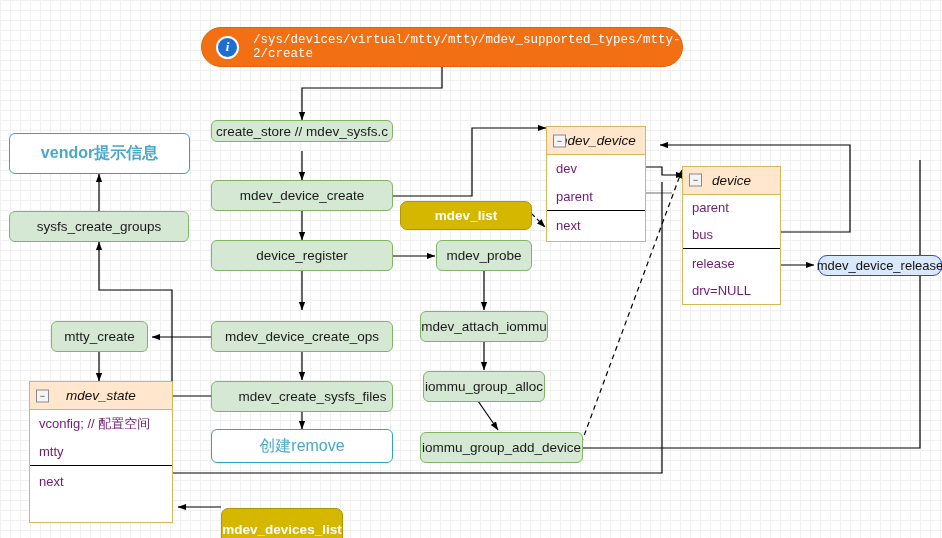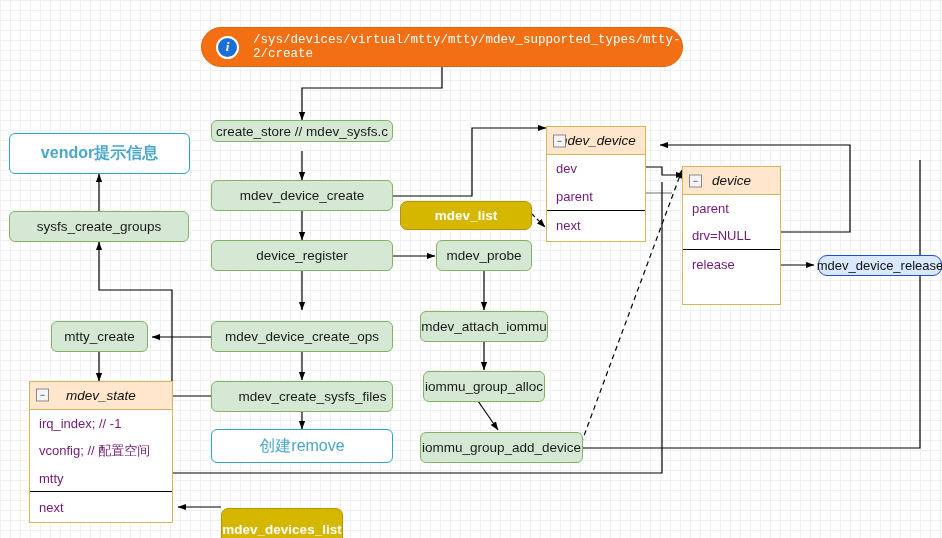--- a/index.html
+++ b/index.html
@@ -194,26 +194,26 @@
   <div class="urow" style="height:28px;">parent</div>
   <div class="urow sep" style="height:31px;">next</div>
 </div>
 
 <div class="uml" style="left:682px;top:166px;width:99px;height:139px;">
   <div class="uhead" style="height:27px;">
     <span class="minus">−</span>
     <span>device</span>
   </div>
   <div class="urow" style="height:27px;">parent</div>
+  <div class="urow" style="height:27px;">bus</div>
+  <div class="urow sep" style="height:29px;">release</div>
   <div class="urow" style="height:27px;">drv=NULL</div>
-  <div class="urow sep" style="height:29px;">release</div>
 </div>
 
 <div class="uml" style="left:29px;top:381px;width:144px;height:142px;">
   <div class="uhead" style="height:27px;">
     <span class="minus">−</span>
     <span>mdev_state</span>
   </div>
-  <div class="urow" style="height:28px;">irq_index; // -1</div>
   <div class="urow" style="height:28px;text-align:center;">vconfig; // 配置空间</div>
   <div class="urow" style="height:27px;">mtty</div>
   <div class="urow sep" style="height:30px;">next</div>
 </div>
 
 </body></html>

